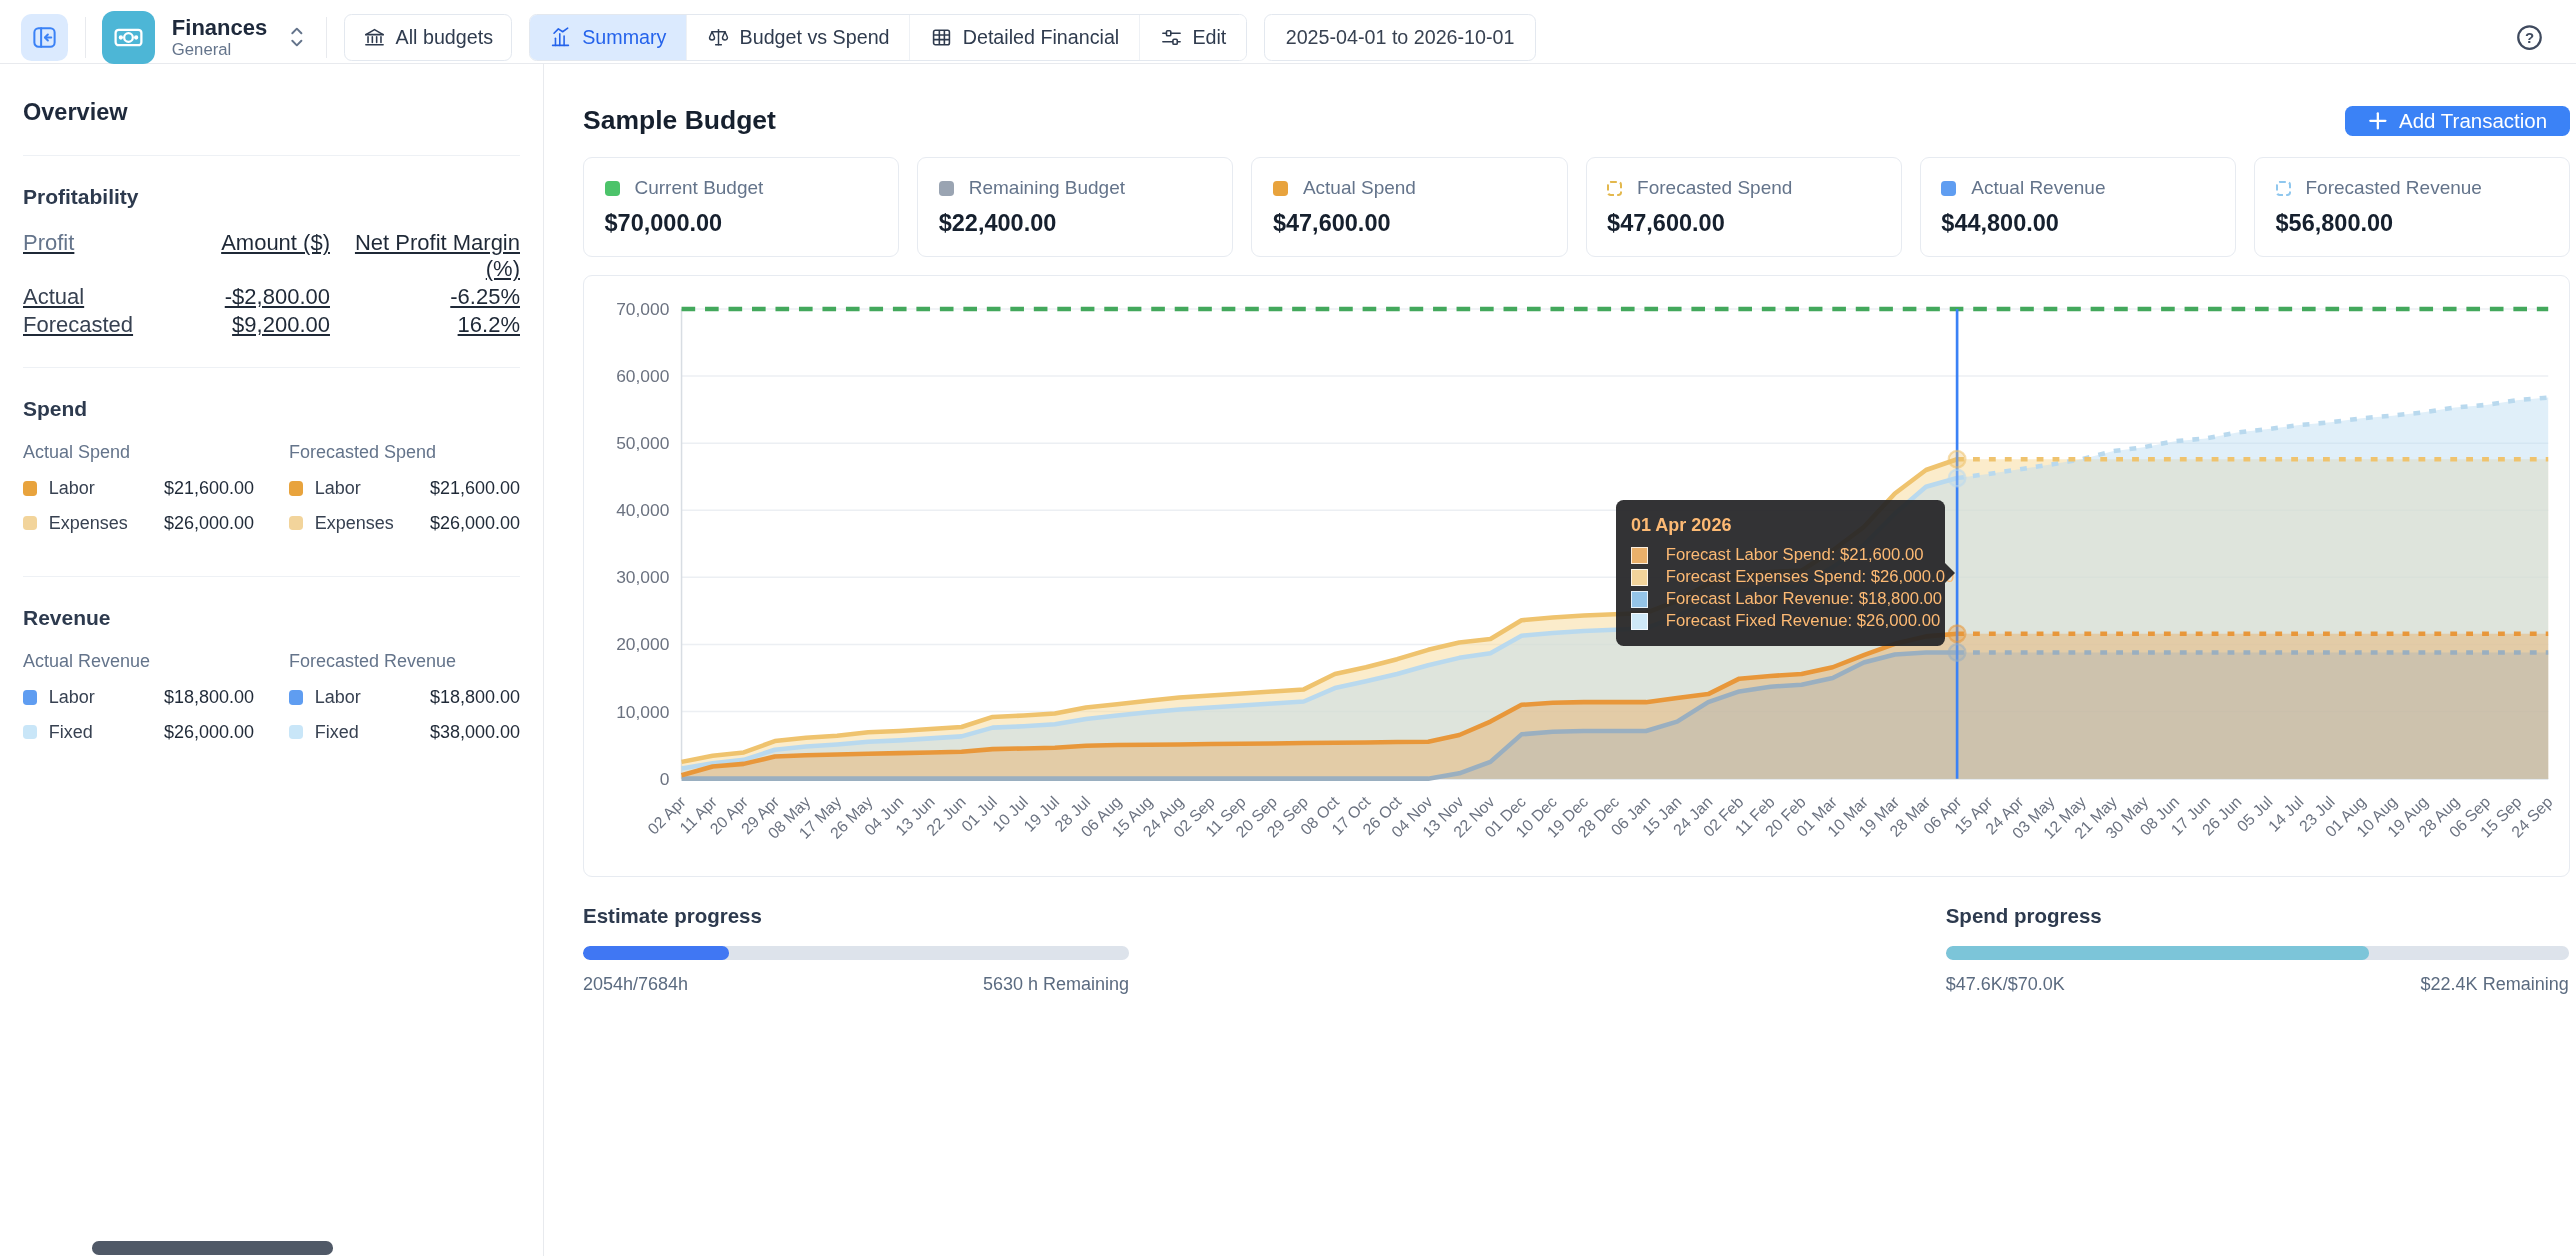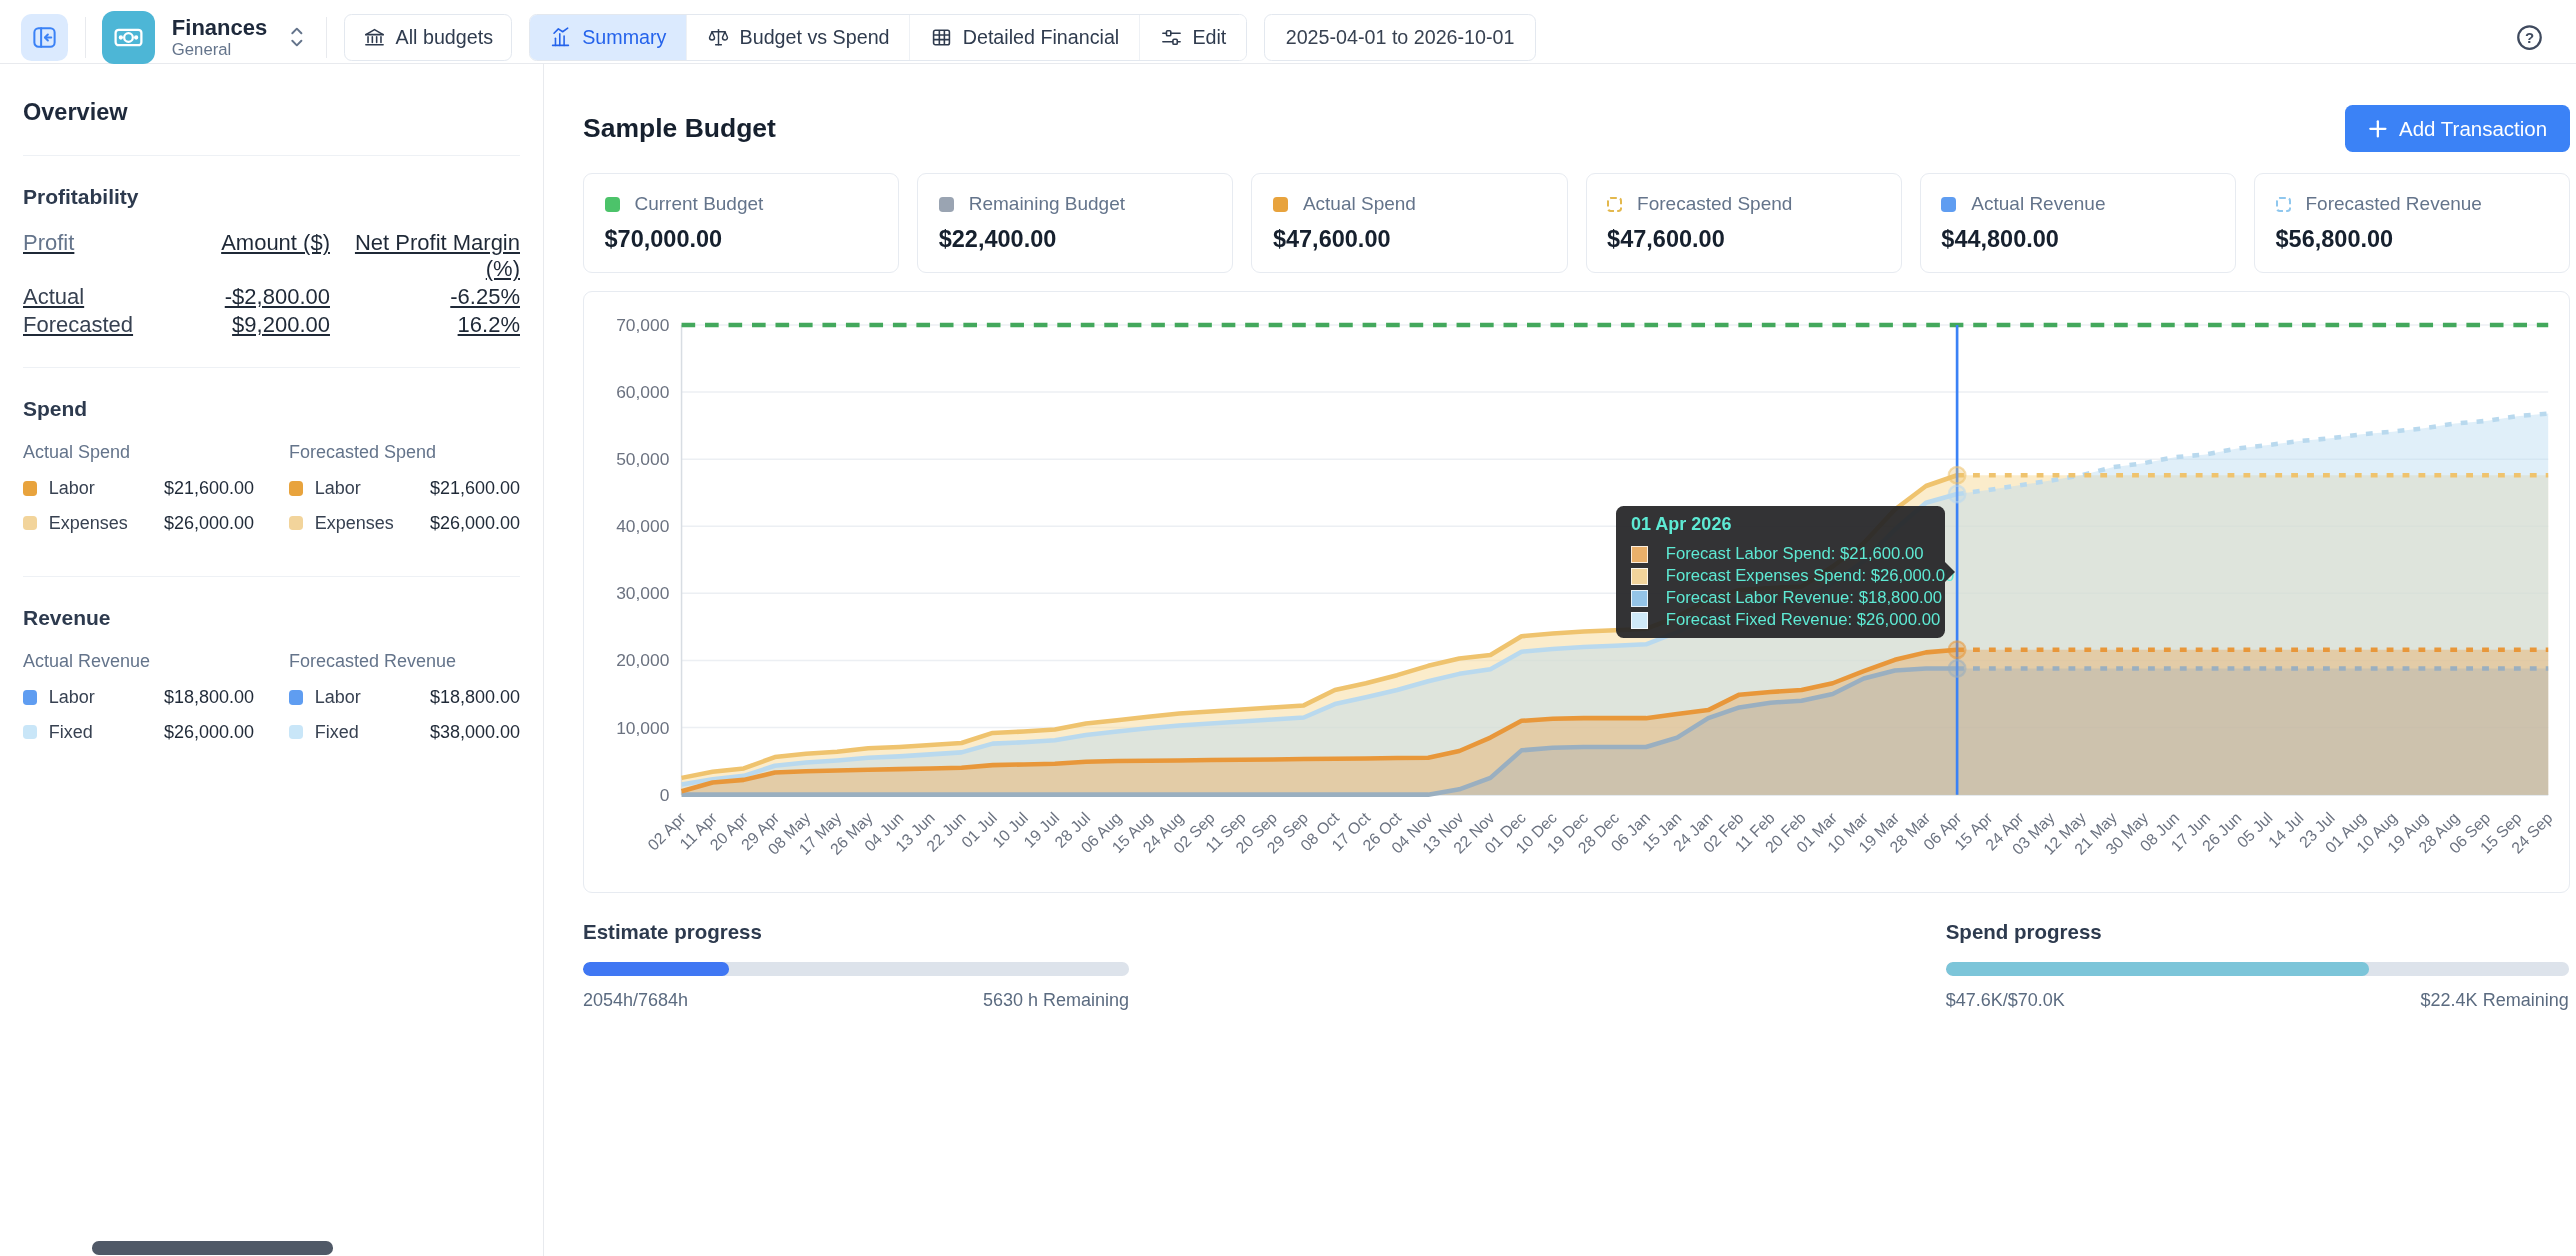--- a/index.html
+++ b/index.html
@@ -44,34 +44,34 @@
   .legend-col { flex:1; }
   .legend-head { font-size:18px; color:#64748b; margin-bottom:15px; }
   .legend-row { display:flex; align-items:center; gap:11.4px; font-size:18px; margin-bottom:13.6px; }
   .swatch { width:14.4px; height:14.4px; border-radius:3.8px; flex:none; }
   .legend-name { color:#374151; }
   .legend-val { margin-left:auto; color:#1f2937; }
 
   .main { flex:1; padding:0 7.6px 0 39px; position:relative; }
   .main-header { display:flex; align-items:center; justify-content:space-between; margin-top:41px; }
   .page-title { font-size:26.5px; font-weight:700; color:#16202e; }
-  .add-btn { background:#3b82f6; color:#fff; font-size:20.5px; font-weight:500; height:47px; padding:0 23px;
+  .add-btn { background:#3b82f6; color:#fff; font-size:20.5px; font-weight:500; height:30px; padding:0 23px;
     border:none; border-radius:7.6px; display:flex; align-items:center; gap:11.4px; cursor:pointer; }
 
   .kpi-row { display:flex; gap:18px; margin-top:21px; }
   .kpi { flex:1; border:0.8px solid #e7ebf1; border-radius:9px; padding:19px 20.5px; background:#fff; }
   .kpi-top { display:flex; align-items:center; gap:15px; font-size:19px; color:#64748b; font-weight:500; }
   .kpi-swatch { width:15px; height:15px; border-radius:3.8px; flex:none; }
   .kpi-swatch.dashed { background:transparent !important; border:2.3px dashed; }
   .kpi-value { font-size:23.5px; font-weight:700; color:#16202e; margin-top:11.4px; }
 
   .chart-card { margin-top:18px; border:0.8px solid #e7ebf1; border-radius:9px; height:602px;
     position:relative; padding:13.6px; background:#fff; }
-  .chart-tooltip { position:absolute; left:1032px; top:214px; width:329px; background:rgba(35,36,38,0.93);
-    border-radius:7.6px; padding:8px 15px; color:#5eead4; z-index:5; }
+  .chart-tooltip { position:absolute; left:1032px; top:224px; width:329px; background:rgba(35,36,38,0.93);
+    border-radius:7.6px; padding:15px 15px; color:#fdba74; z-index:5; }
   .chart-tooltip:after { content:""; position:absolute; right:-9.8px; top:50%; margin-top:-10.6px;
     border:10.6px solid transparent; border-right:none; border-left:10.6px solid rgba(35,36,38,0.93); }
   .tt-title { font-size:18px; font-weight:700; margin-bottom:9px; }
   .tt-row { display:flex; align-items:center; gap:18px; font-size:16.7px; margin-top:2px; white-space:nowrap; }
   .tt-swatch { width:16.7px; height:16.7px; border:1.5px solid rgba(255,255,255,.78); flex:none; }
 
   .progress-row { display:flex; justify-content:space-between; margin-top:27px; padding-right:1.5px; }
   .prog { width:546px; }
   .prog.mid { width:626px; }
   .prog.last { width:623px; }

